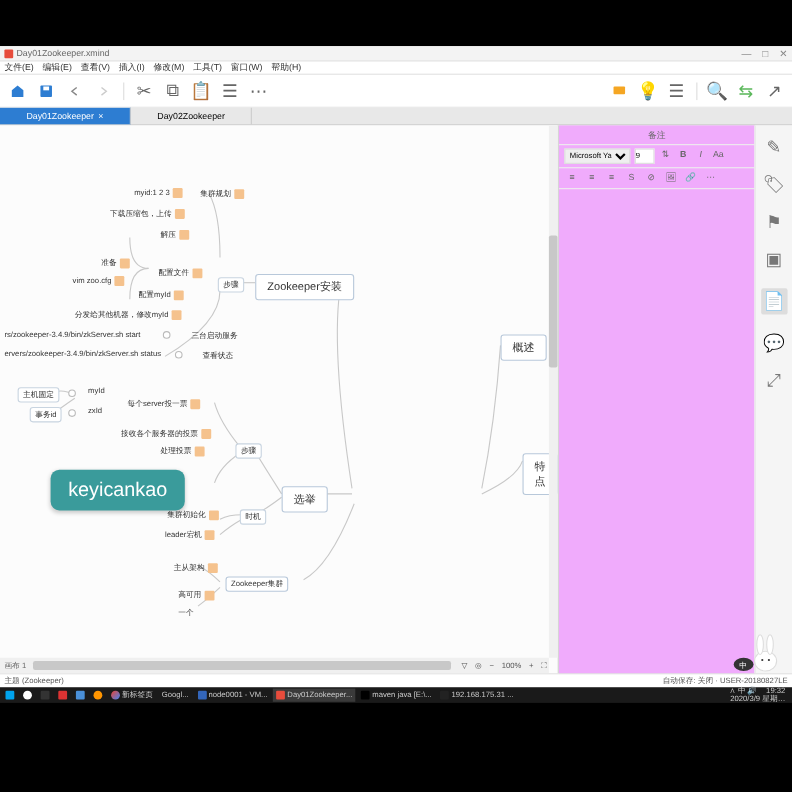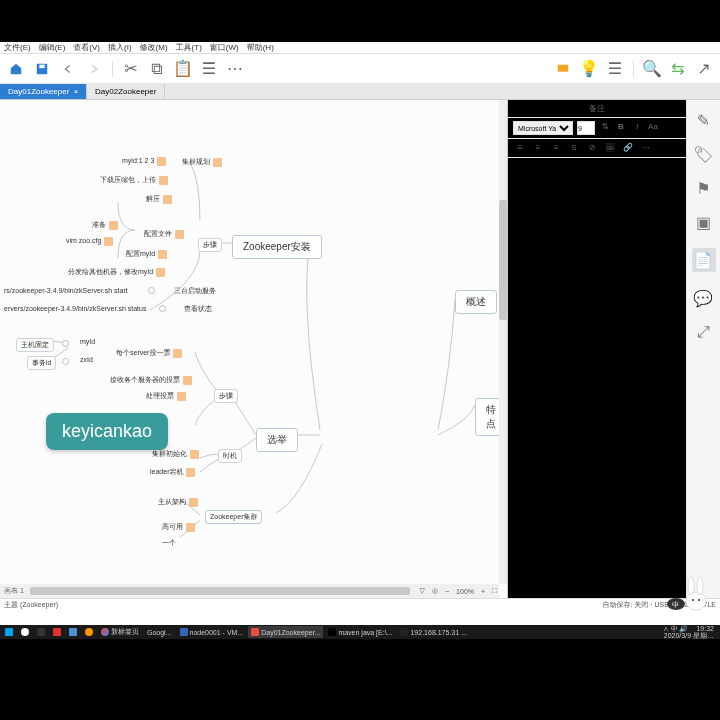--- a/index.html
+++ b/index.html
@@ -8,40 +8,40 @@
 .titlebar { height:14px; background:#f3f3f3; border-bottom:1px solid #ddd; display:flex; align-items:center; padding:0 4px; font-size:8px; }
 .titlebar .doc-icon { width:8px; height:8px; background:#e74c3c; border-radius:1px; margin-right:3px; }
 .titlebar .title { color:#666; }
 .titlebar .win-controls { margin-left:auto; display:flex; gap:10px; color:#888; font-size:9px; }
 .menubar { height:12px; background:#fff; border-bottom:1px solid #ddd; display:flex; gap:8px; padding:0 4px; font-size:8px; align-items:center; color:#333; }
 .toolbar { height:30px; background:#fff; border-bottom:1px solid #e5e5e5; display:flex; align-items:center; padding:0 8px; gap:10px; }
 .tool-icon { width:16px; height:16px; display:flex; align-items:center; justify-content:center; color:#666; cursor:pointer; }
 .tool-icon svg { width:14px; height:14px; }
 .tool-spacer { flex:1; }
 .tabstrip { height:16px; background:#e8e8e8; border-bottom:1px solid #ccc; display:flex; font-size:8px; }
-.tab { padding:0 8px; display:flex; align-items:center; border-right:1px solid #ccc; }
+.tab { padding:0 24px; display:flex; align-items:center; border-right:1px solid #ccc; }
 .tab.active { background:#2d7dd2; color:#fff; }
 .tab .close { margin-left:4px; font-size:8px; }
 .workspace { display:flex; height:498px; }
 .canvas-pane { width:508px; border-right:1px solid #ccc; position:relative; background:#fcfcfc; overflow:hidden; }
 .scroll-v { position:absolute; right:0; top:0; bottom:14px; width:8px; background:#f0f0f0; }
 .scroll-v .thumb { position:absolute; top:100px; width:8px; height:120px; background:#c8c8c8; border-radius:2px; }
 .scroll-h { position:absolute; bottom:0; left:0; right:8px; height:14px; background:#f0f0f0; display:flex; align-items:center; font-size:7px; color:#666; }
 .scroll-h .thumb { position:absolute; left:30px; width:380px; height:8px; top:3px; background:#c8c8c8; border-radius:2px; }
 .zoom-ctrls { position:absolute; right:8px; bottom:0; height:14px; display:flex; align-items:center; gap:3px; font-size:7px; color:#555; }
 .zoom-ctrls span { padding:0 2px; }
 .node { position:absolute; background:#fff; border:1px solid #c8d4e0; border-radius:3px; font-size:8px; padding:2px 5px; color:#333; cursor:pointer; }
 .node.bare { border:none; background:transparent; text-align:right; }
 .node.bare::after { content:""; display:inline-block; width:9px; height:9px; background:#f5c28d; border-radius:1px; margin-left:3px; vertical-align:middle; }
 .node.central { background:#fff; border:2px solid #3b6fa8; font-size:14px; font-weight:600; padding:8px 20px; color:#2c4a6b; border-radius:4px; box-shadow:0 0 0 3px #dfe8f2; }
 .node.main { background:#fff; border:1px solid #b8c8da; font-size:10px; padding:4px 10px;text-align:right; }
 .node.dot { width:7px; height:7px; border-radius:50%; background:#fff; border:1px solid #bbb; padding:0; }
 .node.small { font-size:7px; padding:1px 4px; white-space:nowrap; }
 .overlay-key { position:absolute; background:#3a9b9b; color:#fff; border-radius:8px; font-size:18px; font-weight:500; padding:8px 16px; box-shadow:0 2px 4px rgba(0,0,0,.2); cursor:pointer; }
-.notes-pane { width:178px; background:#000000; display:flex; flex-direction:column; font-size:9px; }
+.notes-pane { width:178px; background:#f0abfc; display:flex; flex-direction:column; font-size:9px; }
 .notes-header { text-align:center; padding:3px; border-bottom:1px solid #eee; color:#666; font-size:8px; }
 .notes-toolbar { display:flex; gap:4px; padding:3px 5px; border-bottom:1px solid #eee; align-items:center; }
 .notes-toolbar select,.notes-toolbar input { font-size:7px; border:1px solid #ddd; height:14px; }
 .notes-toolbar .fmt { width:12px; height:12px; text-align:center; font-size:8px; color:#666; cursor:pointer; }
 .notes-tools2 { display:flex; gap:4px; padding:3px 5px; border-bottom:1px solid #eee; }
 .notes-tools2 .fmt { width:14px; height:12px; text-align:center; font-size:8px; color:#666; cursor:pointer; border:1px solid transparent; }
 .side-rail { width:34px; background:#f5f5f5; border-left:1px solid #e5e5e5; display:flex; flex-direction:column; align-items:center; gap:18px; padding-top:12px; }
 .side-rail .rail-icon { width:16px; height:16px; color:#777; cursor:pointer; display:flex; align-items:center; justify-content:center; }
 .side-rail .rail-icon.active { background:#ddd; border-radius:2px; padding:4px; width:24px; height:24px; }
 .statusbar { height:12px; background:#fff; border-top:1px solid #ddd; font-size:7px; display:flex; align-items:center; padding:0 4px; color:#555; }
@@ -51,20 +51,29 @@
 .task-item.active { background:#3a3a3a; }
 .task-icon { width:8px; height:8px; border-radius:1px; }
 .task-time { margin-left:auto; color:#ccc; font-size:7px; text-align:right; padding-right:4px; line-height:1; }
 .bunny { position:absolute; right:10px; bottom:104px; width:44px; height:40px; }
 svg.edges { position:absolute; top:0; left:0; pointer-events:none; }
 </style>
 </head>
 <body>
 
 <div class="app">
+  <div class="titlebar">
+    <div class="doc-icon"></div>
+    <span class="title">Day01Zookeeper.xmind</span>
+    <div class="win-controls">
+      <span>—</span>
+      <span>□</span>
+      <span>✕</span>
+    </div>
+  </div>
   <div class="menubar">
     <span>文件(E)</span>
     <span>编辑(E)</span>
     <span>查看(V)</span>
     <span>插入(I)</span>
     <span>修改(M)</span>
     <span>工具(T)</span>
     <span>窗口(W)</span>
     <span>帮助(H)</span>
   </div>

